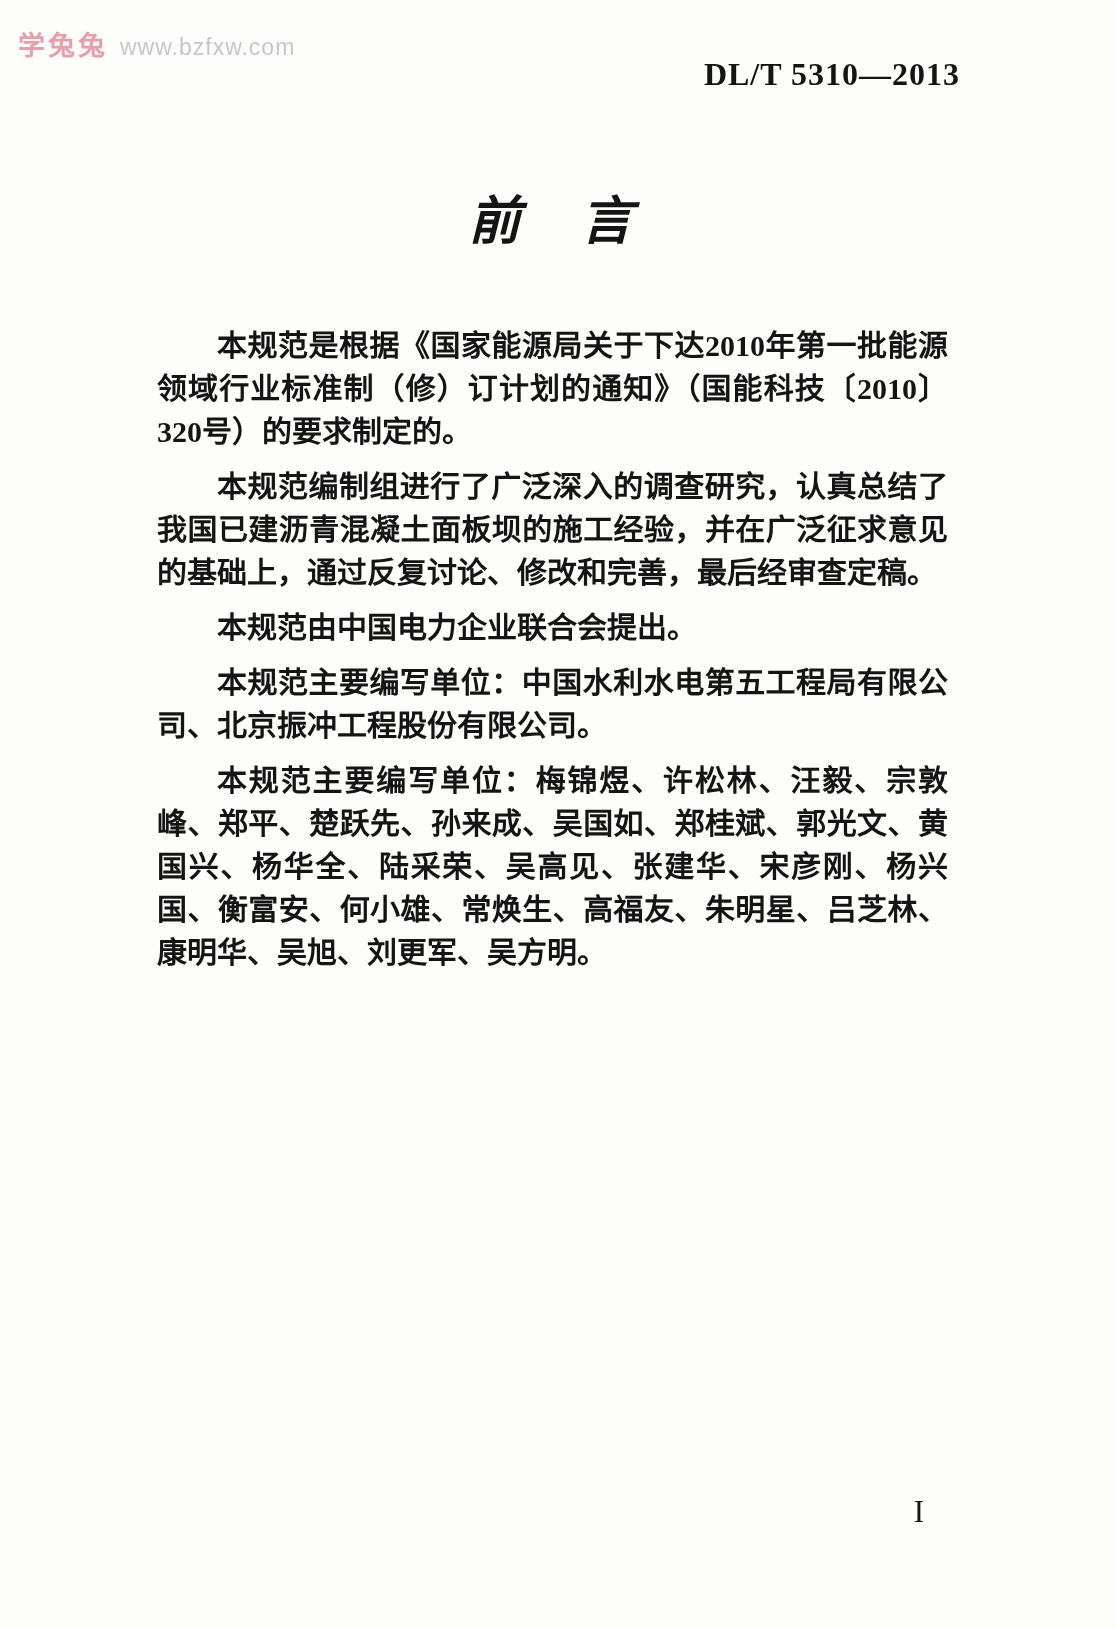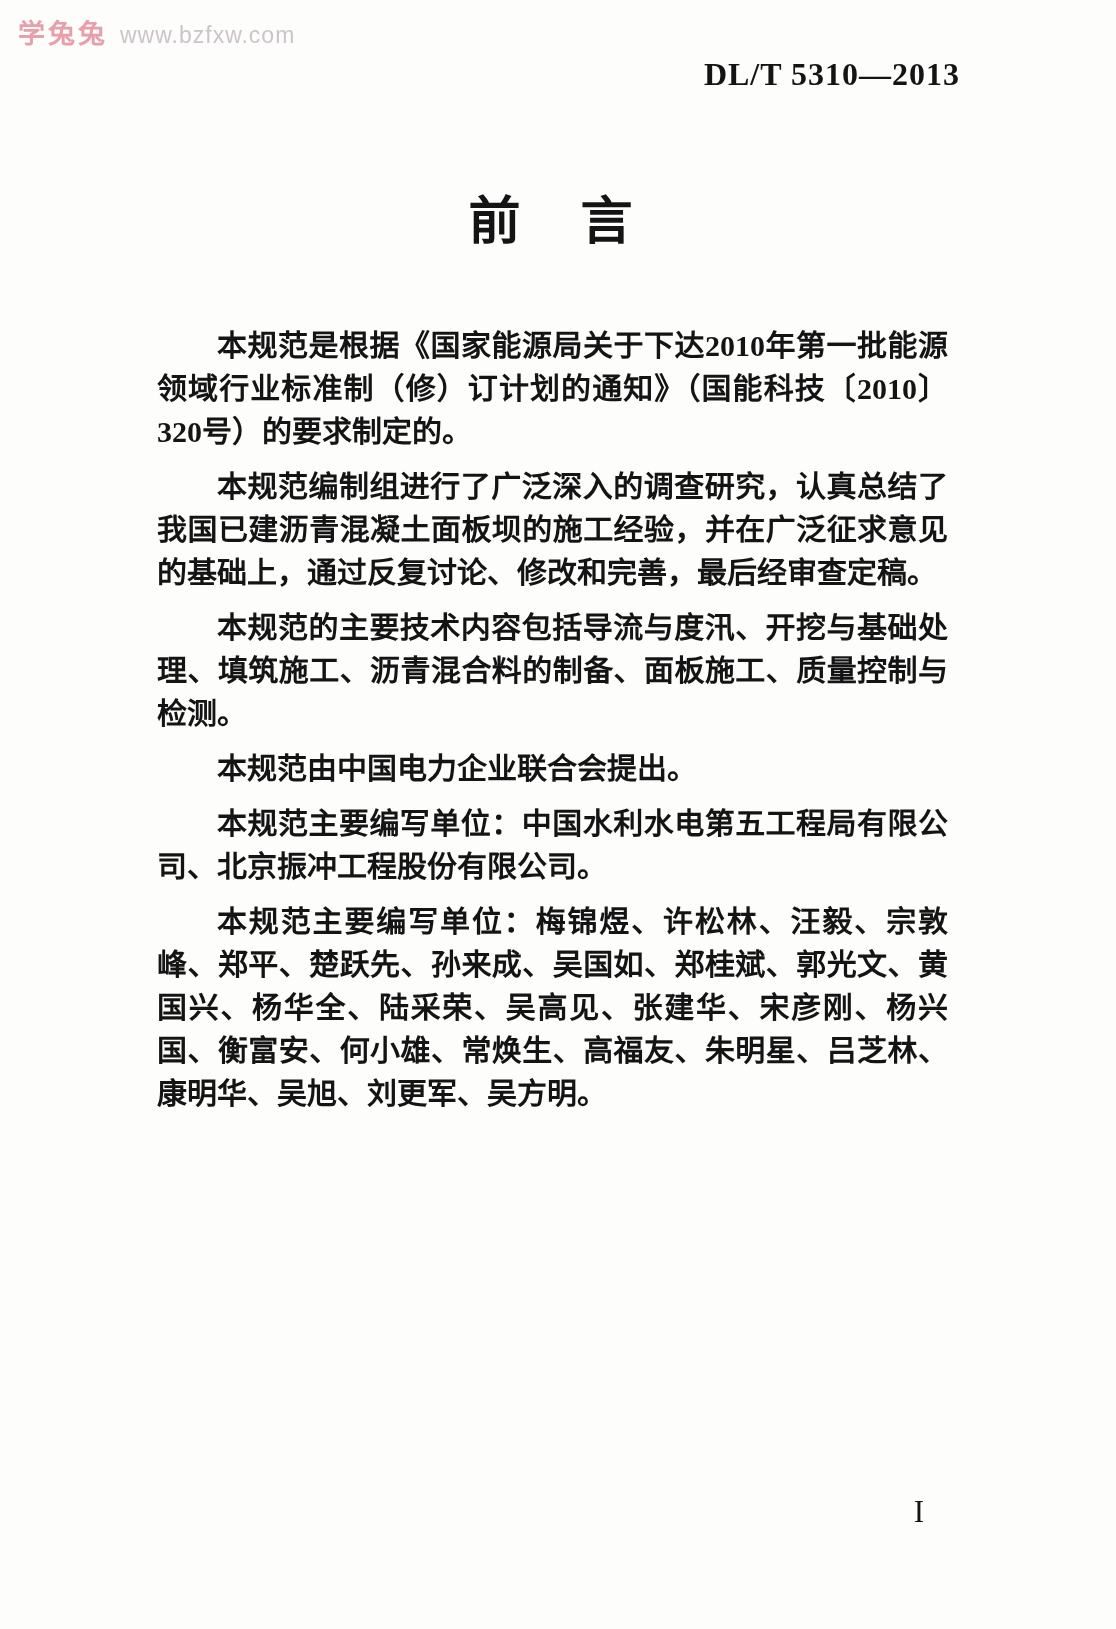--- a/index.html
+++ b/index.html
@@ -13,21 +13,21 @@
     height: 1629px;
     background: #fdfdfc;
     color: #141414;
     font-family: "Liberation Serif", serif;
     box-sizing: border-box;
     padding: 0 156px 0 145px;
     overflow: hidden;
   }
   .watermark {
     position: absolute;
-    top: 12px;
+    top: 24px;
     left: 18px;
     font-family: "Liberation Sans", sans-serif;
     white-space: nowrap;
     text-align: center;
   }
   .watermark .site-name {
     font-size: 27px;
     font-weight: bold;
     color: #e79fab;
     letter-spacing: 3px;
@@ -45,20 +45,21 @@
     font-size: 32px;
     font-weight: bold;
     letter-spacing: 1px;
   }
   .title {
     margin: 86px 0 0 0;
     text-align: center;
     font-size: 52px;
     font-weight: bold;
     letter-spacing: 4px;
+    font-style: italic;
   }
   .body {
     margin-top: 70px;
     font-size: 30px;
     line-height: 43px;
     font-weight: bold;
   }
   .body p {
     margin: 12px;
     text-indent: 2em;
@@ -81,21 +82,20 @@
     <span class="site-name">学兔兔</span><span class="site-url">www.bzfxw.com</span>
   </div>
 
   <div class="doc-number">DL/T 5310—2013</div>
 
   <h1 class="title">前　言</h1>
 
   <div class="body">
       <p>本规范是根据《国家能源局关于下达2010年第一批能源领域行业标准制（修）订计划的通知》（国能科技〔2010〕320号）的要求制定的。</p>
       <p>本规范编制组进行了广泛深入的调查研究，认真总结了我国已建沥青混凝土面板坝的施工经验，并在广泛征求意见的基础上，通过反复讨论、修改和完善，最后经审查定稿。</p>
-      <p>本规范的主要技术内容包括导流与度汛、开挖与基础处理、填筑施工、沥青混合料的制备、面板施工、质量控制与检测。</p>
       <p>本规范由中国电力企业联合会提出。</p>
       <p>本规范主要编写单位：中国水利水电第五工程局有限公司、北京振冲工程股份有限公司。</p>
       <p>本规范主要编写单位：梅锦煜、许松林、汪毅、宗敦峰、郑平、楚跃先、孙来成、吴国如、郑桂斌、郭光文、黄国兴、杨华全、陆采荣、吴高见、张建华、宋彦刚、杨兴国、衡富安、何小雄、常焕生、高福友、朱明星、吕芝林、康明华、吴旭、刘更军、吴方明。</p>
     </div>
 
   <div class="page-number">I</div>
 
 </div>
 
 </body></html>

